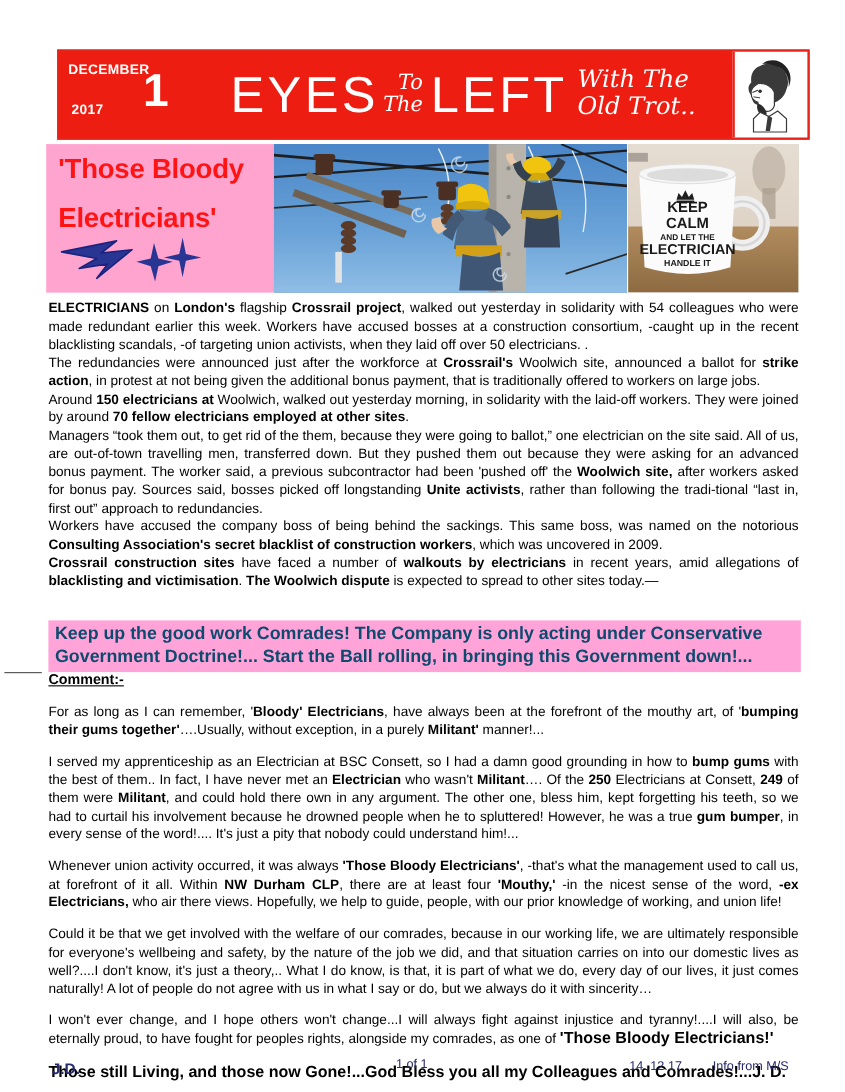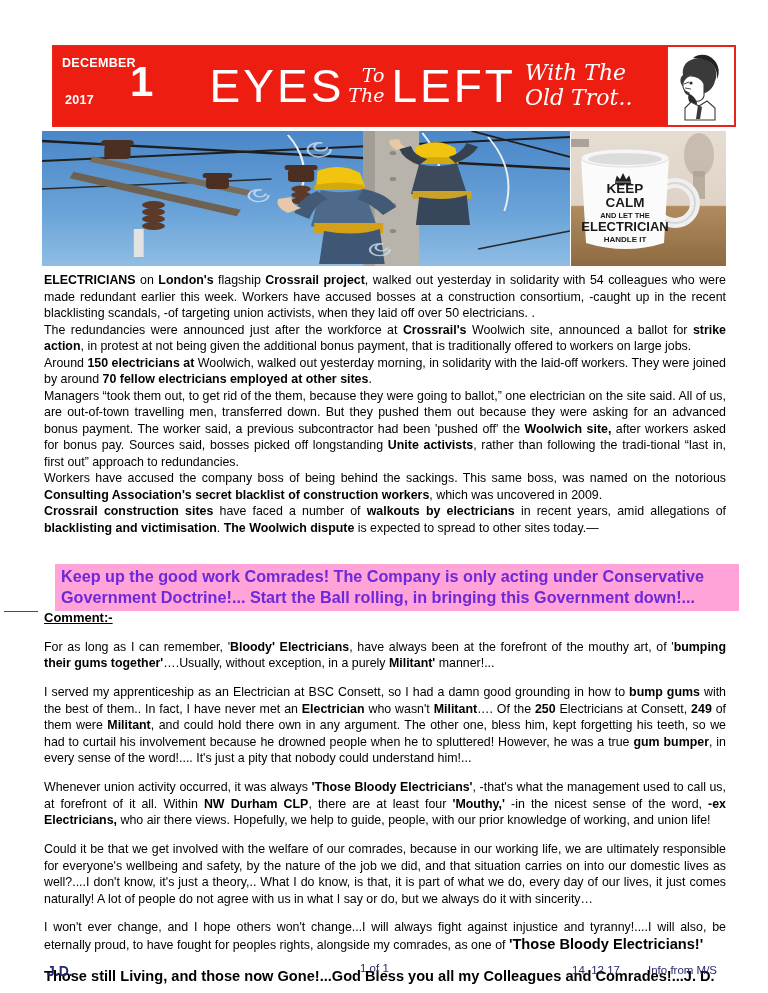--- a/index.html
+++ b/index.html
@@ -176,25 +176,25 @@
     color: #000000;
     text-align: justify;
   }
   .article p {
     margin: 0 0 0 0;
   }
   b, strong { font-weight: bold; }
 
   .callout {
     position: absolute;
-    left: 55px;
+    left: 44px;
     top: 564px;
     width: 684px;
     background: #ffa3d8;
-    color: #6d28d9;
+    color: #0c4a6e;
     font-size: 16.2px;
     font-weight: bold;
     line-height: 21px;
     padding: 2px 4px 3px 6px;
     box-sizing: border-box;
   }
 
   .comment-wrap {
     position: absolute;
     left: 44px;
@@ -313,20 +313,29 @@
 
         <path d="M20 54 L28 58 L36 53 L44 60 L44 72 L14 72 L14 60 Z" fill="#ffffff" stroke="#3a3a3a" stroke-width="1.1"></path>
 
         <path d="M27 57 L31 59 L29 71 L25 71 Z" fill="#3a3a3a"></path>
       </svg>
     </div>
   </div>
 
   <div class="banner">
 
+    <div class="banner-pink">
+      <div class="bp-line1">'Those Bloody</div>
+      <div class="bp-line2">Electricians'</div>
+      <svg class="bp-bolt" viewBox="0 0 145 48">
+        <path d="M8 16 L58 6 L44 17 L72 14 L40 40 L50 27 L24 31 L40 22 Z" fill="#283593" stroke="#1a237e" stroke-width="1.5" stroke-linejoin="round"></path>
+        <path d="M92 8 L96 22 L109 25 L96 29 L93 43 L89 29 L76 25 L89 22 Z" fill="#283593"></path>
+        <path d="M118 3 L121 18 L135 21 L121 24 L118 39 L115 24 L101 21 L115 18 Z" fill="#283593"></path>
+      </svg>
+    </div>
 
     <div class="banner-photo">
       <svg width="100%" height="100%" viewBox="0 0 322 135" preserveAspectRatio="none">
         <defs>
           <linearGradient id="sky" x1="0" y1="0" x2="0" y2="1">
             <stop offset="0%" stop-color="#4a86c8"></stop>
             <stop offset="60%" stop-color="#6aa3d8"></stop>
             <stop offset="100%" stop-color="#8fbde5"></stop>
           </linearGradient>
         </defs>

